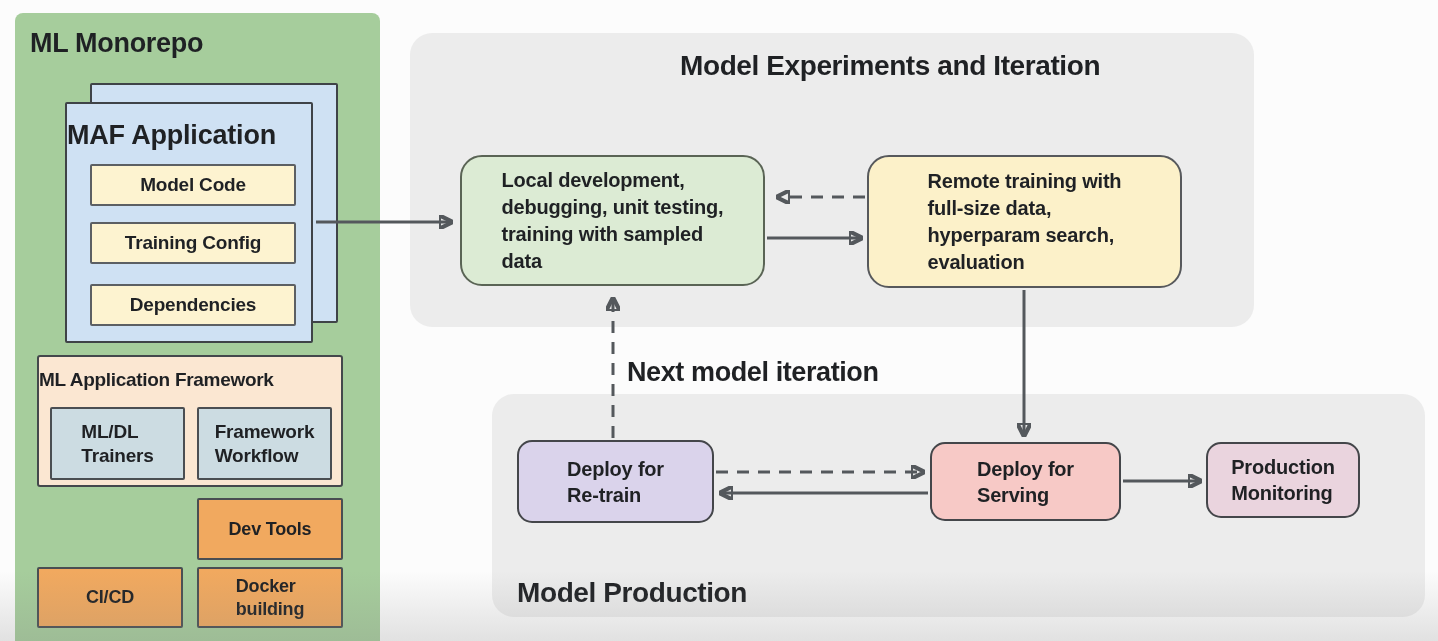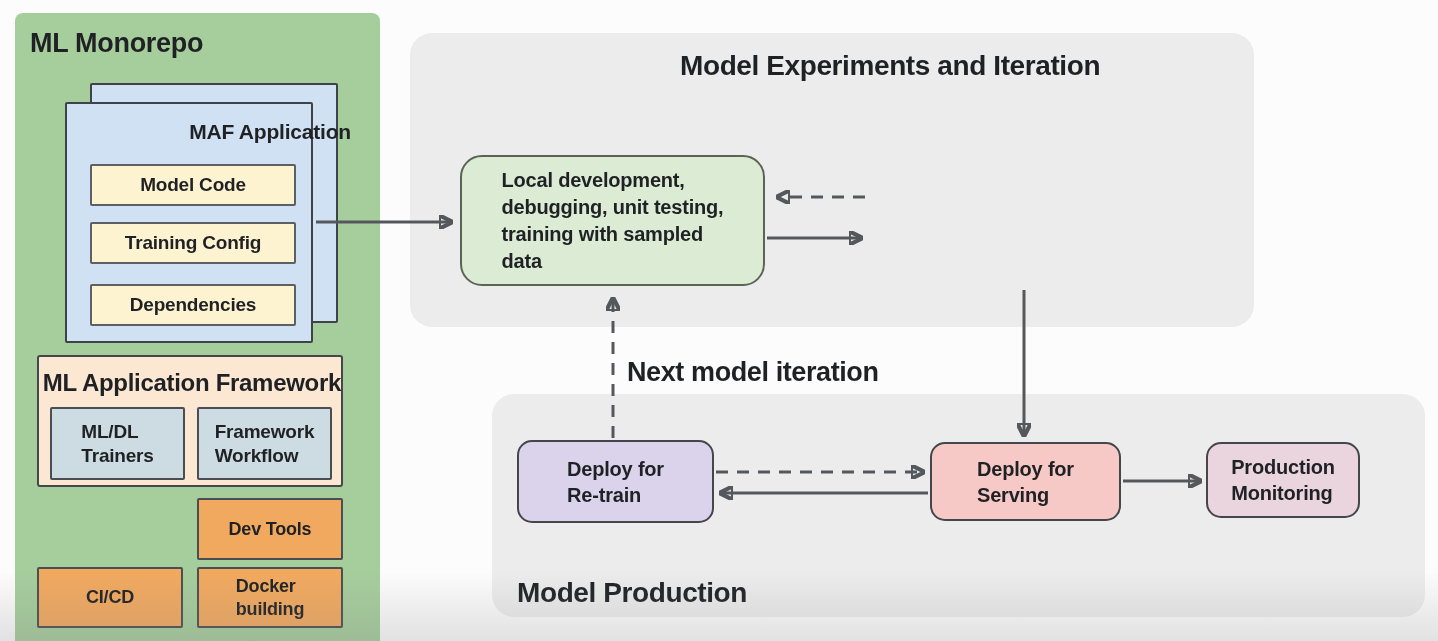--- a/index.html
+++ b/index.html
@@ -25,32 +25,32 @@
     background:var(--panel-green,#a6cd9c);
     border-radius:8px 8px 0 0;z-index:1;
   }
   .mono-title{left:15px;top:15px;font-size:27px;letter-spacing:-0.3px;}
   .card{
     background:var(--card-blue,#cfe1f3);
     border:2px solid #3f4347;border-radius:2px;box-sizing:border-box;
   }
   .card-back{left:75px;top:70px;width:248px;height:240px;}
   .card-front{left:50px;top:89px;width:248px;height:241px;}
-  .maf-title{left:0;top:16px;width:100%;font-size:21px;text-align:right;letter-spacing:-0.2px;padding-left:40px;}
+  .maf-title{left:0;top:16px;width:100%;font-size:27px;text-align:left;letter-spacing:-0.2px;}
   .ybox{
     left:23px;width:206px;height:42px;box-sizing:border-box;
     background:var(--box-yellow,#fdf3d0);
     border:2px solid #5c5f63;border-radius:2px;font-size:19px;letter-spacing:-0.2px;
   }
   .fw-box{
     left:22px;top:342px;width:306px;height:132px;box-sizing:border-box;
     background:var(--box-peach,#fbe7d2);
     border:2px solid #44484c;border-radius:3px;
   }
-  .fw-title{left:0;top:12px;width:100%;text-align:right;font-size:24px;letter-spacing:-0.3px;}
+  .fw-title{left:0;top:12px;width:100%;text-align:left;font-size:19px;letter-spacing:-0.3px;}
   .steel{
     top:50px;width:135px;height:73px;box-sizing:border-box;
     background:var(--box-steel,#ccdce2);
     border:2px solid #4a4e52;border-radius:2px;
     font-size:19px;line-height:24px;letter-spacing:-0.2px;
   }
   .tool{
     width:146px;box-sizing:border-box;
     background:var(--box-orange,#f1a95f);
     border:2px solid #4a4e52;border-radius:2px;
@@ -125,20 +125,24 @@
     <div class="abs tool center pre" style="left:182px;top:554px;height:61px"><span>Docker
 building</span></div>
   </div>
 
   <div class="abs gray-panel exp-panel">
     <div class="abs flow-box local-box center pre"><span>Local development,
 debugging, unit testing,
 training with sampled
 data</span></div>
     <div class="abs panel-title" style="left:270px;top:17px">Model Experiments and Iteration</div>
+    <div class="abs flow-box remote-box center pre"><span>Remote training with
+full-size data,
+hyperparam search,
+evaluation</span></div>
   </div>
 
   <div class="abs gray-panel prod-panel">
     <div class="abs deploy-box retrain-box center pre"><span>Deploy for
 Re-train</span></div>
     <div class="abs deploy-box serving-box center pre"><span>Deploy for
 Serving</span></div>
     <div class="abs deploy-box monitoring-box center pre"><span>Production
 Monitoring</span></div>
     <div class="abs panel-title" style="left:25px;top:183px">Model Production</div>

